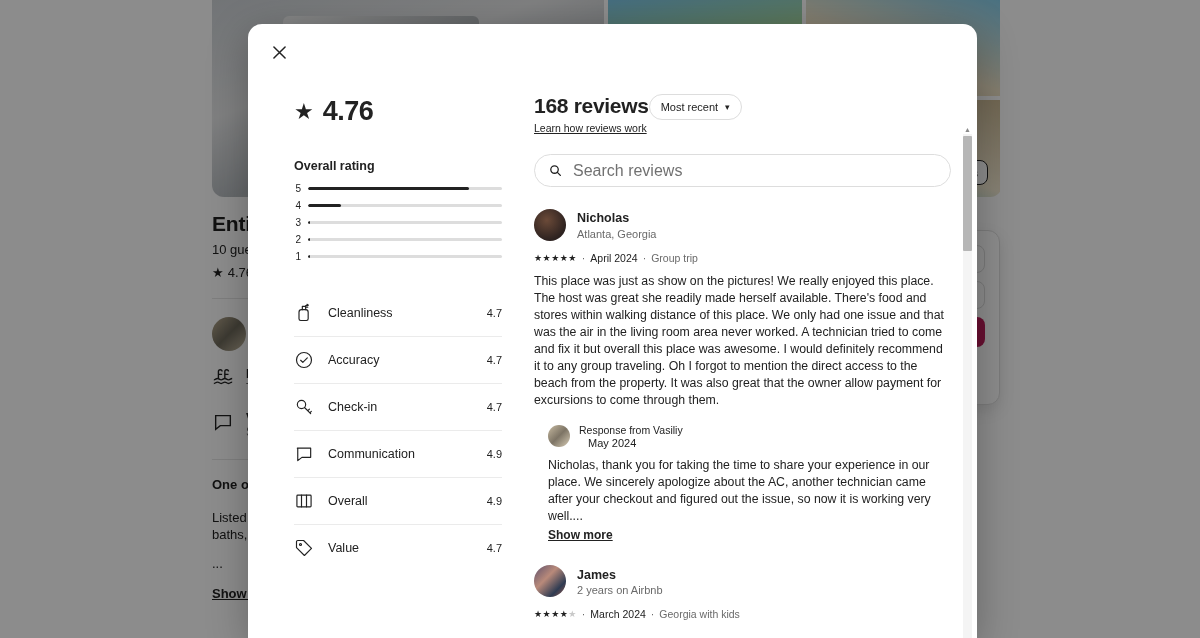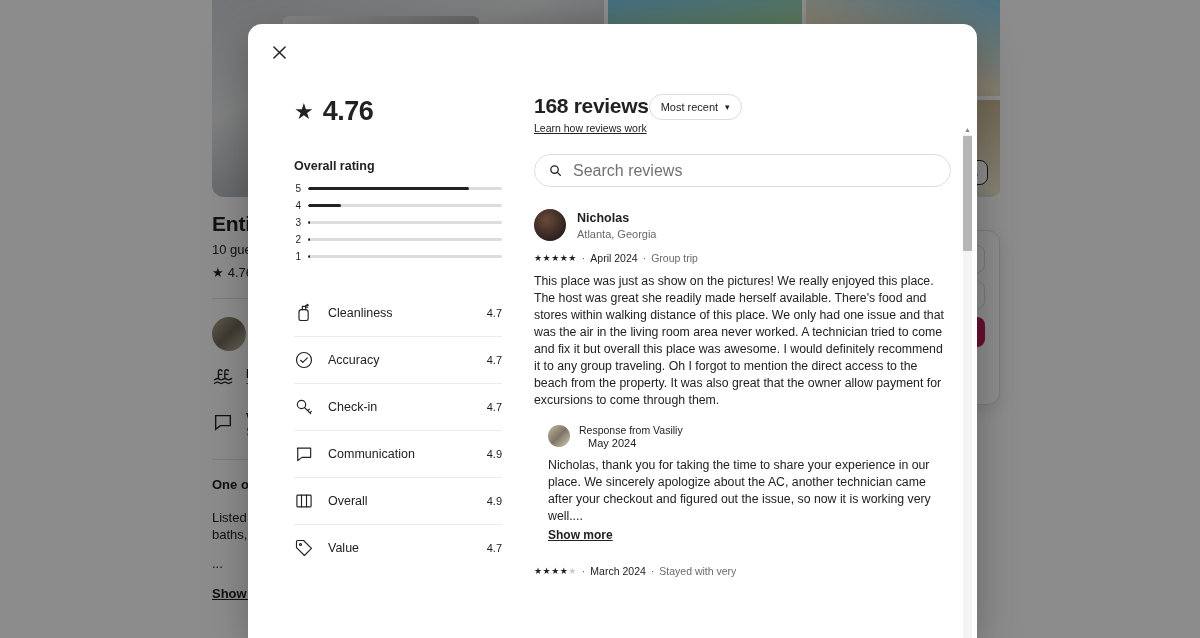--- a/index.html
+++ b/index.html
@@ -401,26 +401,33 @@
               <div class="rv-text">This place was just as show on the pictures! We really enjoyed this place. The host was great she readily made herself available. There's food and stores within walking distance of this place. We only had one issue and that was the air in the living room area never worked. A technician tried to come and fix it but overall this place was awesome. I would definitely recommend it to any group traveling. Oh I forgot to mention the direct access to the beach from the property. It was also great that the owner allow payment for excursions to come through them.</div>
               <div class="resp"><div class="resp-head">
                   <div class="rv-av host"></div>
                   <div>
                     <div class="resp-name">Response from Vasiliy</div>
                     <div class="resp-date">May 2024</div>
                   </div>
                 </div><div class="resp-text" style="white-space: pre-line;">Nicholas, thank you for taking the time to share your experience in our place. We sincerely apologize about the AC, another technician came after your checkout and figured out the issue, so now it is working very well....</div><span class="show-more">Show more</span></div>
             </div>
             <div class="review">
+              <div class="rv-user">
+                <div class="rv-av a2"></div>
+                <div>
+                  <div class="rv-name">James</div>
+                  <div class="rv-loc">2 years on Airbnb</div>
+                </div>
+              </div>
               <div class="rv-meta">
                 <span class="rv-stars">★★★★<span class="off">★</span></span>
                 <span class="rv-dot">·</span>
                 <span>March 2024</span>
                 <span class="rv-dot">·</span>
-                <span class="rv-trip">Stayed with very</span>
+                <span class="rv-trip">Georgia with kids</span>
               </div>
             </div>
           </div>
       </div>
 
       <div class="sbar-arrow">▲</div>
       <div class="sbar"></div>
       <div class="sbar-thumb"></div>
     </div>
   </div>

